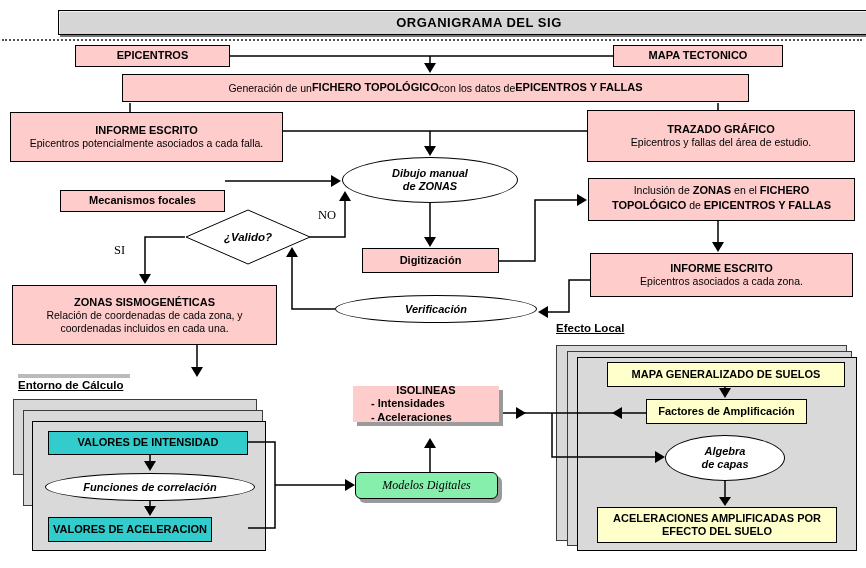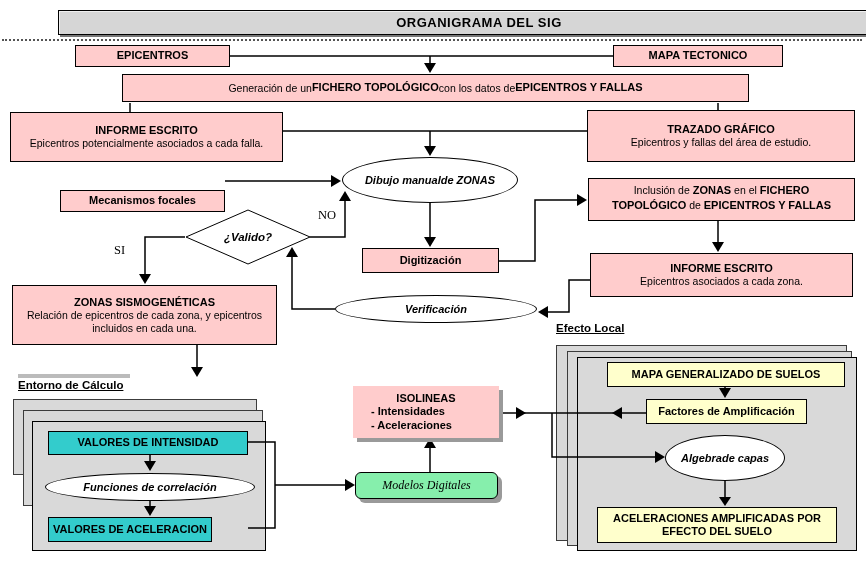--- a/index.html
+++ b/index.html
@@ -16,21 +16,21 @@
   .node{border:1px solid #000;display:flex;flex-direction:column;align-items:center;
         justify-content:center;text-align:center;z-index:3;line-height:1.2;}
   .pink{background:#ffcccc;}
   .yellow{background:#ffffcc;}
   .cyan{background:#33cccc;}
   .bold{font-weight:bold;}
   .t11{font-size:11px;}
   .node .title{font-weight:bold;font-size:11px;}
   .node .body{font-size:10.5px;padding:0 6px;}
   .ellipse{border:1px solid #000;border-radius:50%;background:#fff;
-           display:flex;align-items:center;justify-content:center;
+           display:flex;flex-direction:column;align-items:center;justify-content:center;
            font-weight:bold;font-style:italic;font-size:11px;z-index:3;line-height:1.15;}
   .panel{background:#d9d9d9;border:1px solid #3c3c3c;z-index:1;}
   .grouplabel{font-weight:bold;font-size:11.5px;text-decoration:underline;z-index:3;white-space:nowrap;}
   .yn{font-family:"Liberation Serif", serif;font-size:12.5px;z-index:3;}
   .shadowed{box-shadow:4px 4px 0 #9a9a9a;}
   #connectors{left:0;top:0;z-index:2;}
   .diamond-wrap{z-index:3;}
   .diamond-label{position:absolute;left:0;top:0;width:100%;height:100%;
                  display:flex;align-items:center;justify-content:center;
                  font-weight:bold;font-style:italic;font-size:11.5px;}
@@ -163,37 +163,37 @@
     <span class="title">INFORME ESCRITO</span>
     <span class="body">Epicentros asociados a cada zona.</span>
   </div>
 
   <div class="abs ellipse" style="left:335px;top:295px;width:202px;height:28px;">
     <span>Verificación</span>
   </div>
 
   <div class="abs node pink" style="left:12px;top:285px;width:265px;height:60px;">
     <span class="title">ZONAS SISMOGENÉTICAS</span>
-    <span class="body">Relación de epicentros de cada zona, y epicentros incluidos en cada una.</span>
+    <span class="body">Relación de coordenadas de cada zona, y coordenadas incluidos en cada una.</span>
   </div>
 
   <div class="abs graybar" style="left:18px;top:374px;width:112px;height:4px;"></div>
   <div class="abs grouplabel" style="left:18px;top:379px;">Entorno de Cálculo</div>
 
   <div class="abs node cyan bold t11" style="left:48px;top:431px;width:200px;height:24px;">
     <span>VALORES DE INTENSIDAD</span>
   </div>
   <div class="abs ellipse" style="left:45px;top:473px;width:210px;height:28px;">
     <span>Funciones de correlación</span>
   </div>
   <div class="abs node cyan bold t11" style="left:48px;top:517px;width:164px;height:25px;">
     <span>VALORES DE ACELERACION</span>
   </div>
 
-  <div class="abs node pink shadowed" style="left:353px;top:386px;width:146px;height:52px;border:none;">
+  <div class="abs node pink shadowed" style="left:353px;top:386px;width:146px;height:36px;border:none;">
     <span class="bold t11">ISOLINEAS</span>
     <span class="isol-items">- Intensidades</span>
     <span class="isol-items">- Aceleraciones</span>
   </div>
 
   <div class="abs modelos" style="left:355px;top:472px;width:143px;height:27px;">
     <span>Modelos Digitales</span>
   </div>
 
   <div class="abs grouplabel" style="left:556px;top:322px;">Efecto Local</div>

